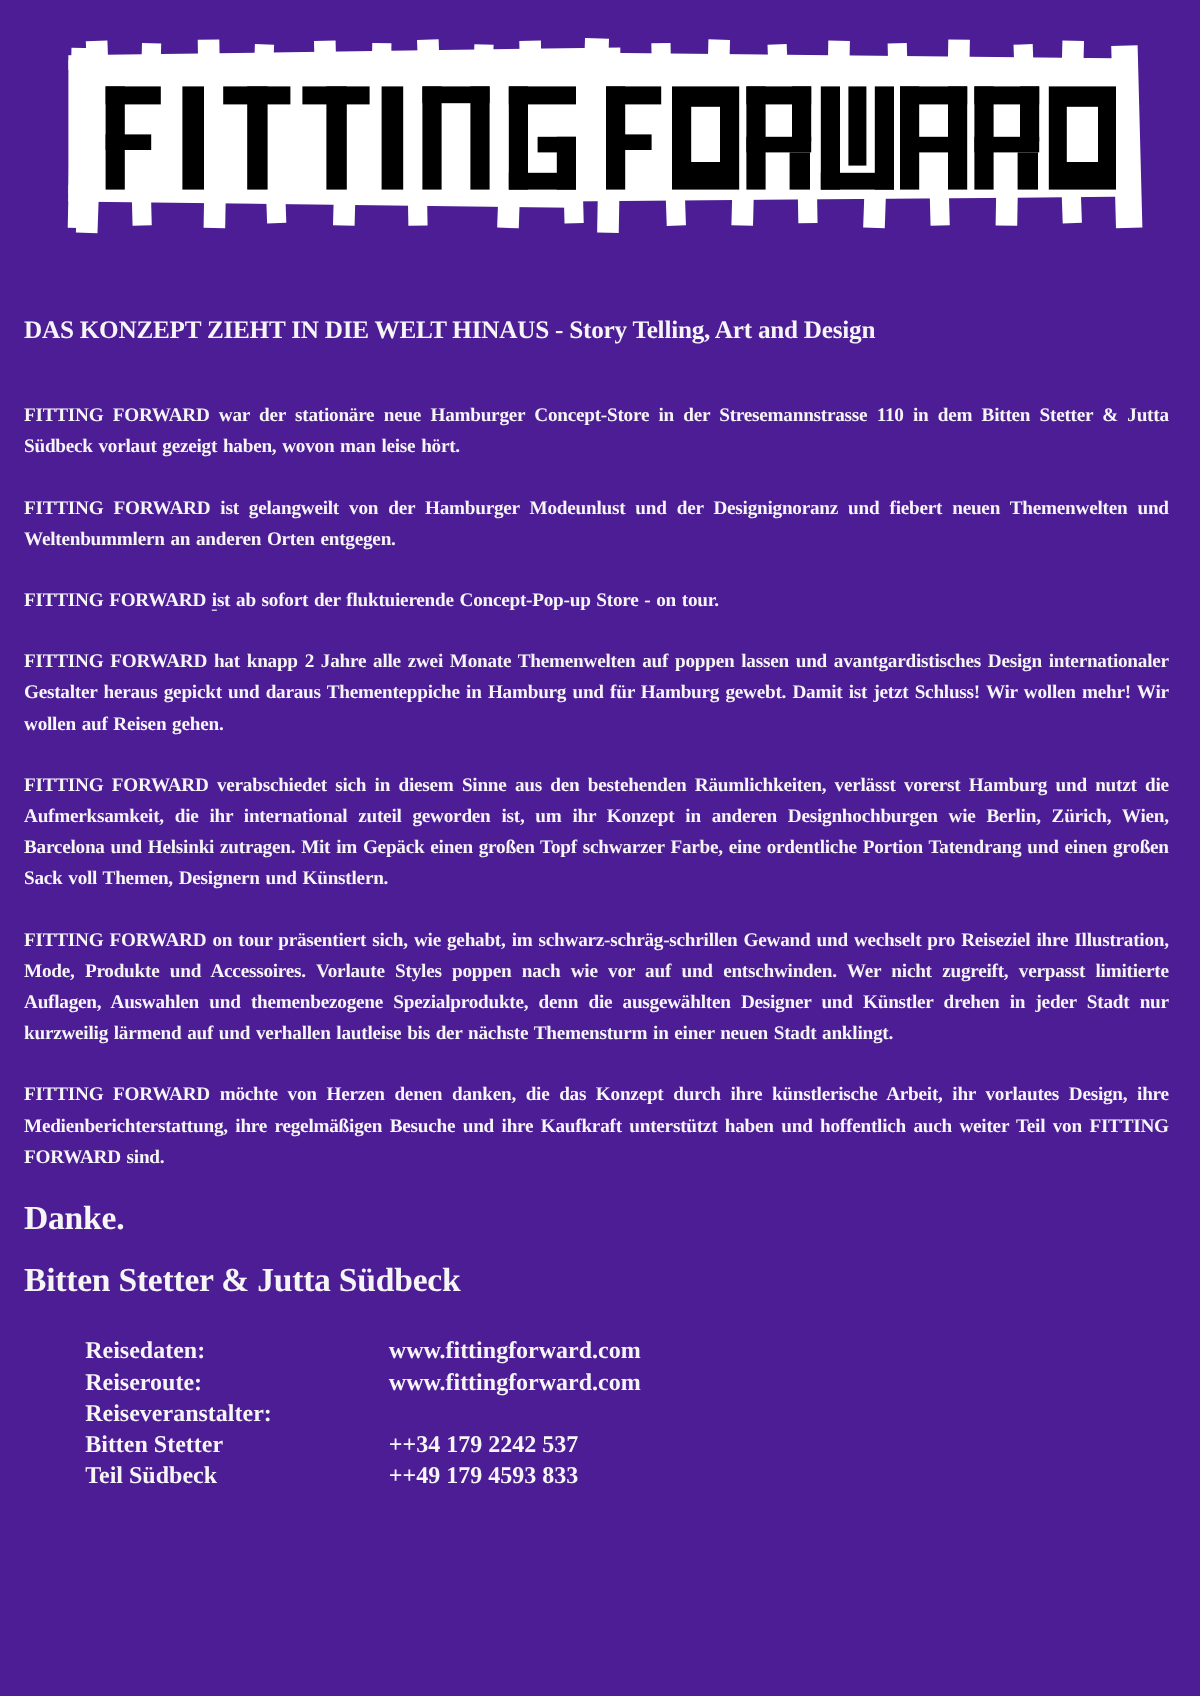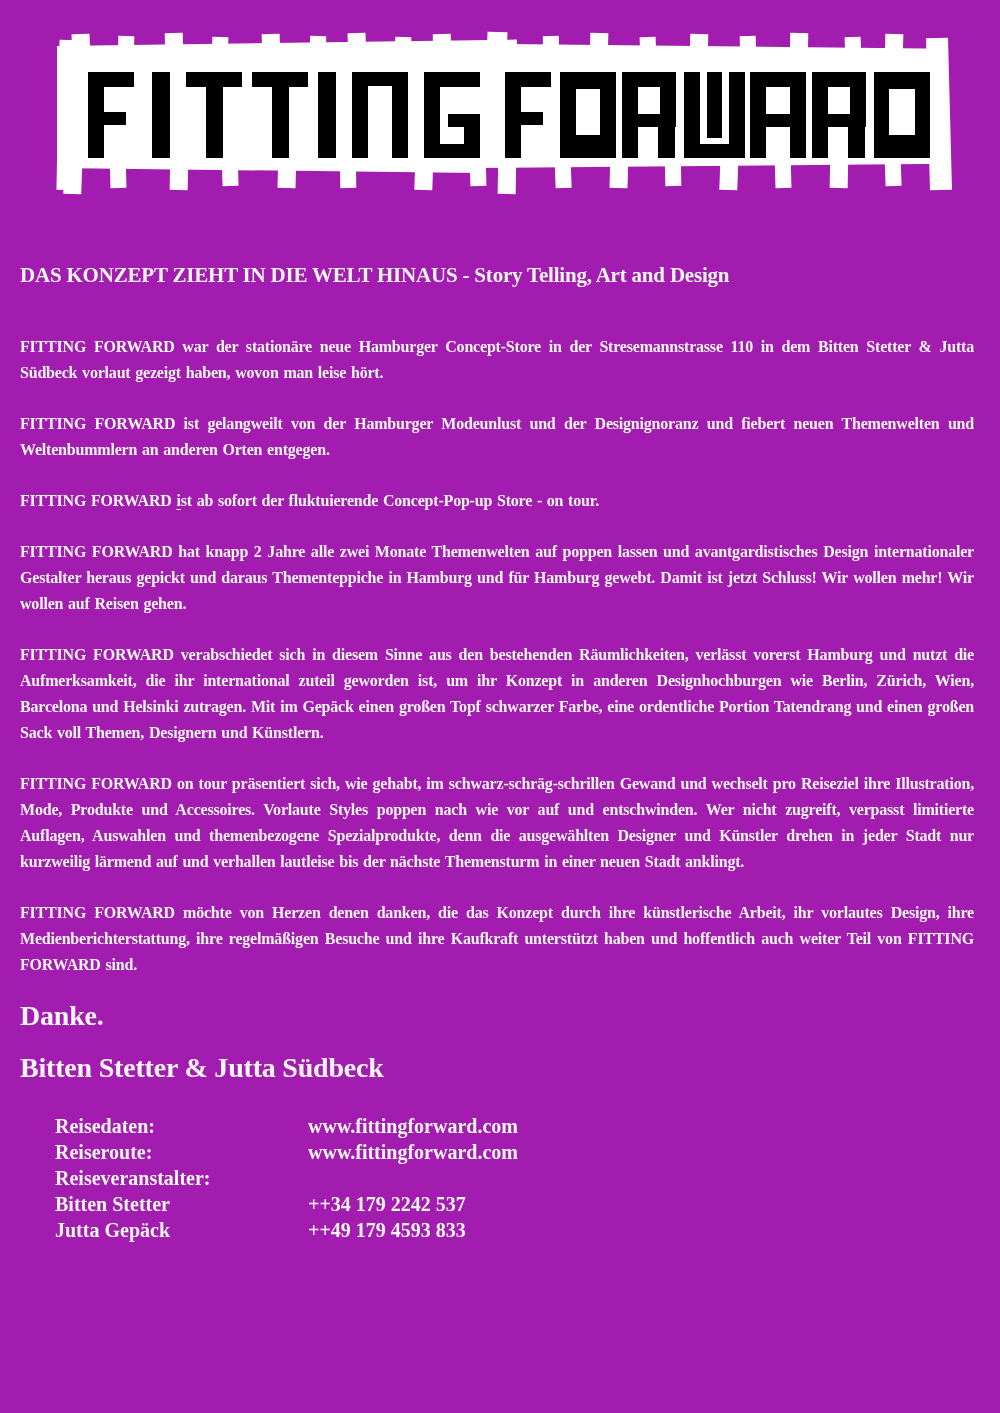--- a/index.html
+++ b/index.html
@@ -4,21 +4,21 @@
 <style>
   html, body { margin: 0; padding: 0; }
   body {
     background: #000000;
     font-family: "Liberation Serif", serif;
   }
   .page {
     position: relative;
     width: 1000px;
     height: 1413px;
-    background: #a21caf;
+    background: #4c1d95;
     color: #f5f5f5;
     overflow: hidden;
   }
   .logo-wrap {
     width: 1000px;
     height: 215px;
   }
   .content {
     padding: 0 26px 0 20px;
     font-weight: 700;
@@ -43,21 +43,21 @@
     margin: 0 0 26px 0;
     letter-spacing: -0.2px;
   }
   .u { text-decoration: underline; text-underline-offset: 3px; }
   .contact {
     margin: 32px 0 0 35px;
     font-size: 20px;
     line-height: 26px;
   }
   .contact-row { display: flex; }
-  .contact-label { width: 253px; flex: 0 0 253px; }
+  .contact-label { width: 253px; flex: 0 0 253px; margin-left: 16px; }
   .contact-value { flex: 1; }
 </style>
 </head>
 <body>
 
 <div class="page">
 
   <div class="logo-wrap" role="img" aria-label="FITTING FORWARD">
     <svg width="1000" height="215" viewBox="0 0 1000 215" xmlns="http://www.w3.org/2000/svg">
       <g fill="#ffffff">
@@ -206,19 +206,19 @@
       </div>
       <div class="contact-row">
         <div class="contact-label">Reiseveranstalter:</div>
         <div class="contact-value"></div>
       </div>
       <div class="contact-row">
         <div class="contact-label">Bitten Stetter</div>
         <div class="contact-value">++34 179 2242 537</div>
       </div>
       <div class="contact-row">
-        <div class="contact-label">Jutta Gepäck</div>
+        <div class="contact-label">Teil Südbeck</div>
         <div class="contact-value">++49 179 4593 833</div>
       </div>
     </div>
 
   </div>
 </div>
 
 </body></html>

